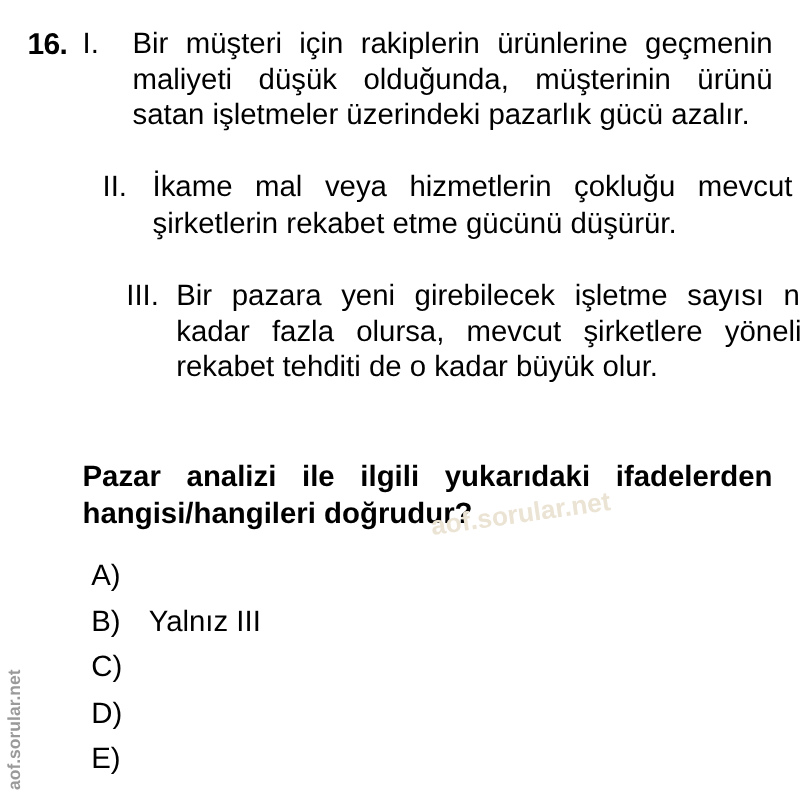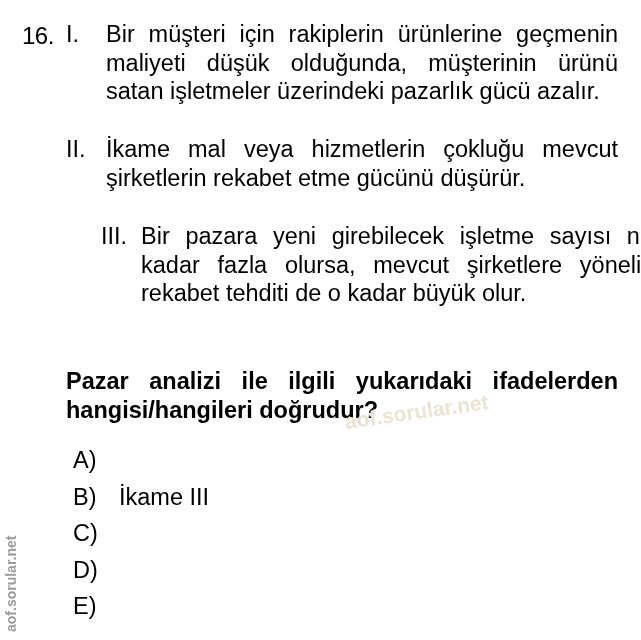--- a/index.html
+++ b/index.html
@@ -1,59 +1,59 @@
 <!DOCTYPE html>
 <html><head>
 <meta charset="utf-8">
 <style>
   html, body { margin: 0; padding: 0; background: #ffffff; }
   body { width: 641px; height: 640px; position: relative; overflow: hidden;
          font-family: "Liberation Sans", sans-serif; color: #000; }
-  .qnum { position: absolute; left: 22px; top: 22px; font-size: 24px; font-weight: normal; letter-spacing: -0.5px; }
+  .qnum { position: absolute; left: 22px; top: 22px; font-size: 24px; font-weight: bold; letter-spacing: -0.5px; }
   .stmt { position: absolute; left: 66px; width: 552px; font-size: 23.5px; line-height: 28.5px; }
   .stmt .roman { position: absolute; left: 0; top: 0; }
   .stmt .text { margin-left: 40px; text-align: justify; text-align-last: left; }
   .question { position: absolute; left: 66px; top: 367px; width: 552px; font-size: 23.5px; line-height: 29px; font-weight: bold; text-align: justify; }
   .options { position: absolute; left: 73px; top: 447px; font-size: 23.5px; }
   .option { height: 36.5px; display: flex; }
   .option .letter { width: 46px; }
   .wm-tilt { position: absolute; left: 345px; top: 410px; font-size: 21px; font-weight: bold; color: #ebe3d3; transform: rotate(-8deg); transform-origin: left center; }
   .wm-side { position: absolute; left: 3px; top: 632px; font-size: 14px; font-weight: bold; color: #9a9a9a; transform: rotate(-90deg); transform-origin: left top; white-space: nowrap; }
 </style>
 </head>
 <body>
 
 <div class="qnum">16.</div>
 
 <div class="stmt" style="top:20px;">
   <span class="roman">I.</span>
   <div class="text">Bir müşteri için rakiplerin ürünlerine geçmenin maliyeti düşük olduğunda, müşterinin ürünü satan işletmeler üzerindeki pazarlık gücü azalır.</div>
 </div>
 
-<div class="stmt" style="top:135px;">
+<div class="stmt" style="top:135px;margin-left:16px;">
   <span class="roman">II.</span>
   <div class="text">İkame mal veya hizmetlerin çokluğu mevcut şirketlerin rekabet etme gücünü düşürür.</div>
 </div>
 
 <div class="stmt" style="top:222px;margin-left:35px;">
   <span class="roman">III.</span>
   <div class="text">Bir pazara yeni girebilecek işletme sayısı ne kadar fazla olursa, mevcut şirketlere yönelik rekabet tehditi de o kadar büyük olur.</div>
 </div>
 
 <div class="question">Pazar analizi ile ilgili yukarıdaki ifadelerden hangisi/hangileri doğrudur?</div>
 
 <div class="wm-tilt">aof.sorular.net</div>
 
 <div class="options">
   <div class="option">
     <span class="letter">A)</span>
   </div>
   <div class="option">
     <span class="letter">B)</span>
-    <span>İkame III</span>
+    <span>Yalnız III</span>
   </div>
   <div class="option">
     <span class="letter">C)</span>
   </div>
   <div class="option">
     <span class="letter">D)</span>
   </div>
   <div class="option">
     <span class="letter">E)</span>
   </div>

